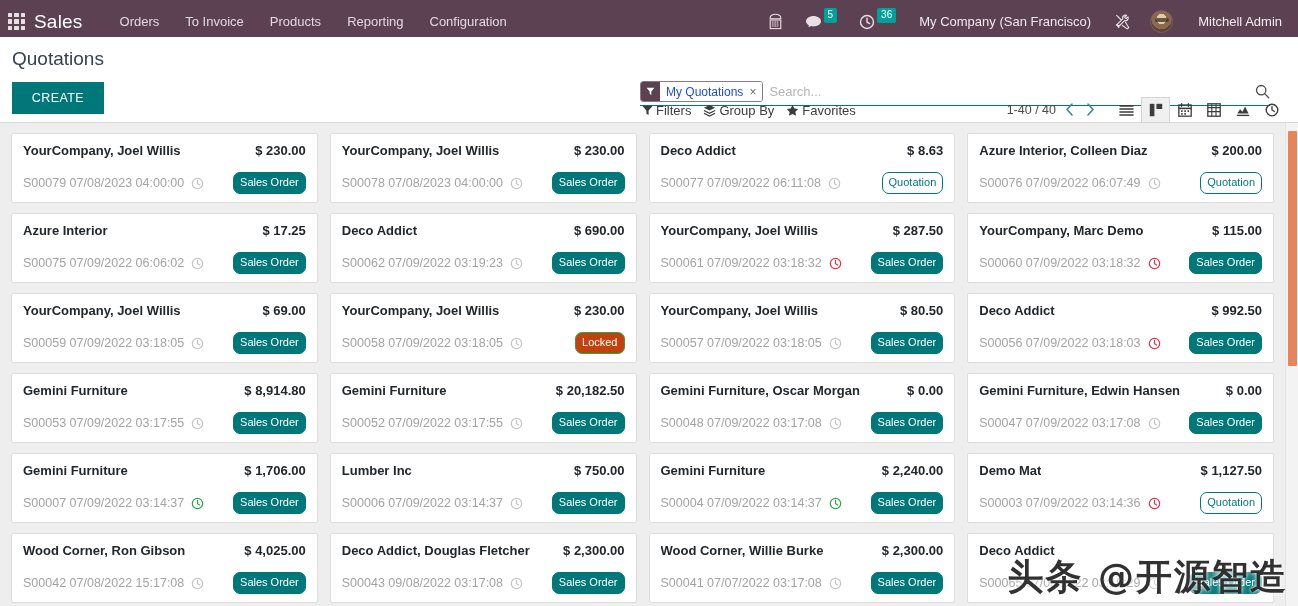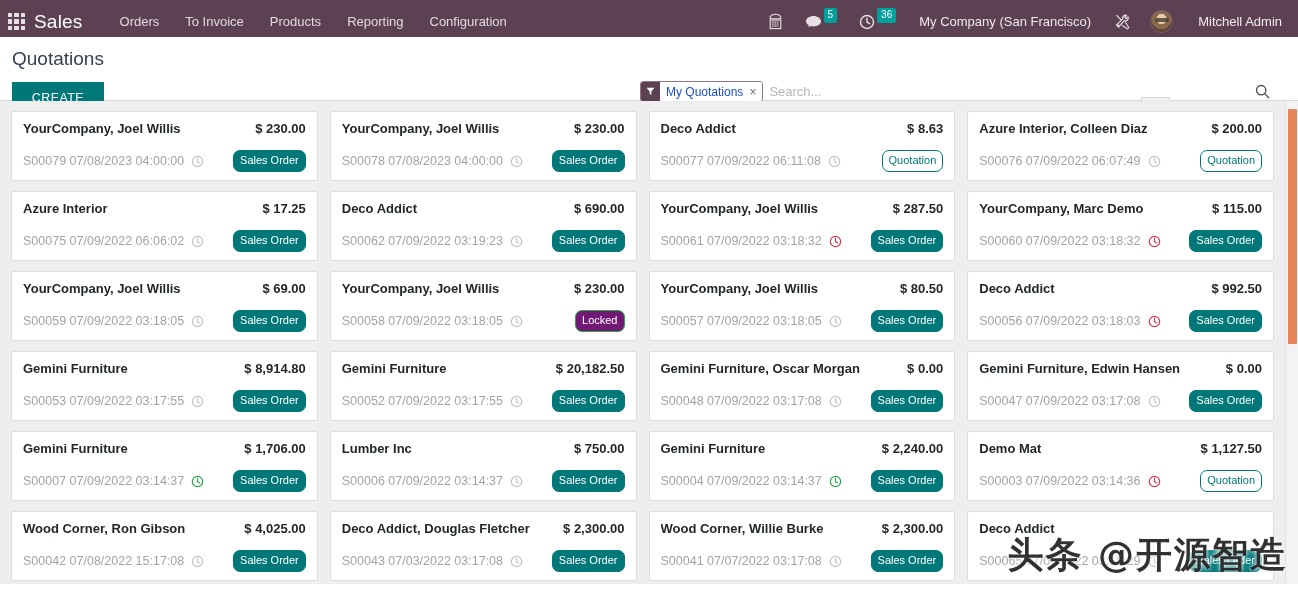--- a/index.html
+++ b/index.html
@@ -91,21 +91,21 @@
     background: #3a2f28; opacity: .75;
   }
   .user-name { font-size: 13px; color: #f3ecf0; white-space: nowrap; }
 
   
   .control-panel {
     background: #ffffff;
     border-bottom: 1px solid #d8d8d8;
     padding: 0 12px;
     position: relative;
-    height: 64px;
+    height: 86px;
   }
   .cp-row1 { display: flex; align-items: flex-start; padding-top: 10px; }
   .page-title {
     font-size: 19px; color: #374151; font-weight: 400;
     line-height: 24px; white-space: nowrap;
   }
   .btn-create {
     background: #00787a;
     color: #ffffff;
     border: none;
@@ -257,21 +257,21 @@
     margin-left: auto;
     font-size: 11px;
     line-height: 1;
     padding: 4px 6px 5px;
     border-radius: 7px;
     white-space: nowrap;
     flex: none;
   }
   .badge-sales-order { background: #00787a; color: #ffffff; border: 1px solid #00787a; }
   .badge-quotation { background: #ffffff; color: #00787a; border: 1px solid #00787a; }
-  .badge-locked { background: #701a75; color: #ffffff; border: 1px solid #28a745; }
+  .badge-locked { background: #c2410c; color: #ffffff; border: 1px solid #28a745; }
 
   
   .v-scrollbar {
     position: absolute;
     right: 0; top: 0;
     width: 13px; height: 483px;
     background: #f3f3f3;
     border-left: 1px solid #e2e2e2;
   }
   .v-thumb {
@@ -850,21 +850,21 @@
           </div>
         </div>
       </div>
       <div class="k-cell">
         <div class="k-card">
           <div class="k-top">
             <span class="k-name">Deco Addict, Douglas Fletcher</span>
             <span class="k-amount">$ 2,300.00</span>
           </div>
           <div class="k-bottom">
-            <span class="k-ref">S00043 07/03/2022 03:17:08</span>
+            <span class="k-ref">S00043 09/08/2022 03:17:08</span>
             <span>
               <svg class="clock" viewBox="0 0 14 14">
                 <circle cx="7" cy="7" r="5.6" stroke="#c4c4c4" stroke-width="1.3" fill="none"></circle>
                 <path d="M7 3.7V7.2l2.3 1.4" stroke="#c4c4c4" stroke-width="1.3" stroke-linecap="round" fill="none"></path>
               </svg>
             </span>
             <span class="k-badge badge-sales-order">Sales Order</span>
           </div>
         </div>
       </div>

